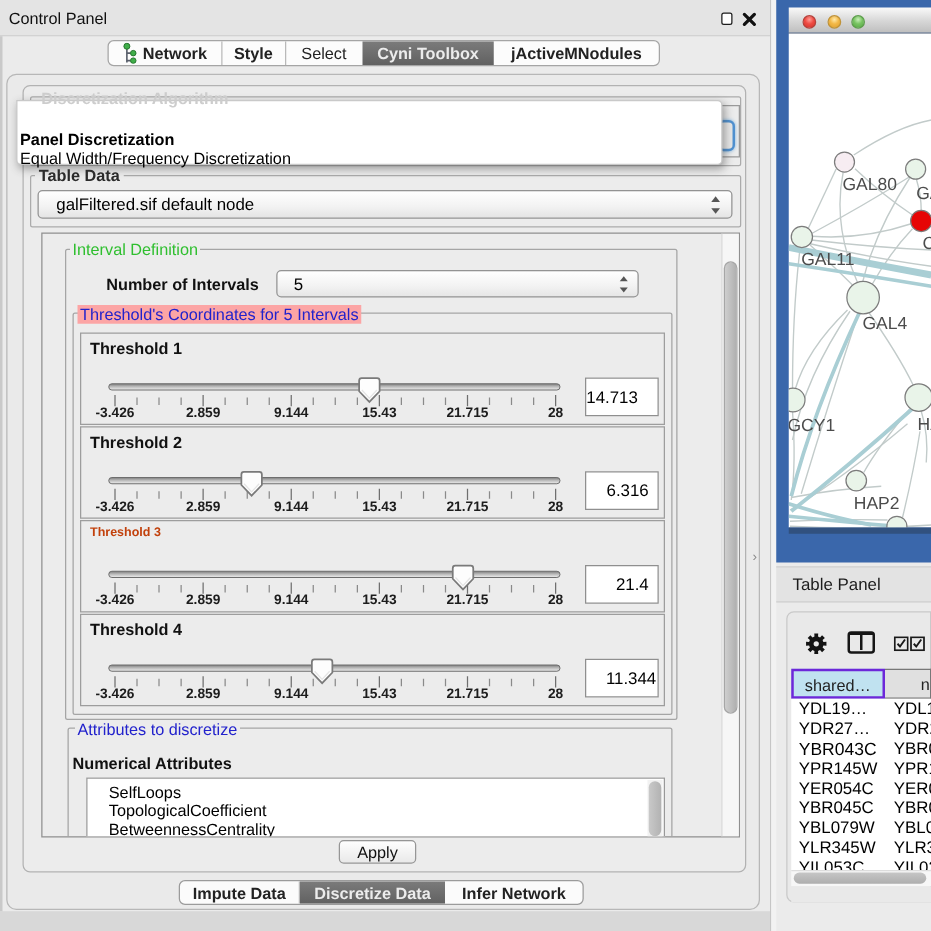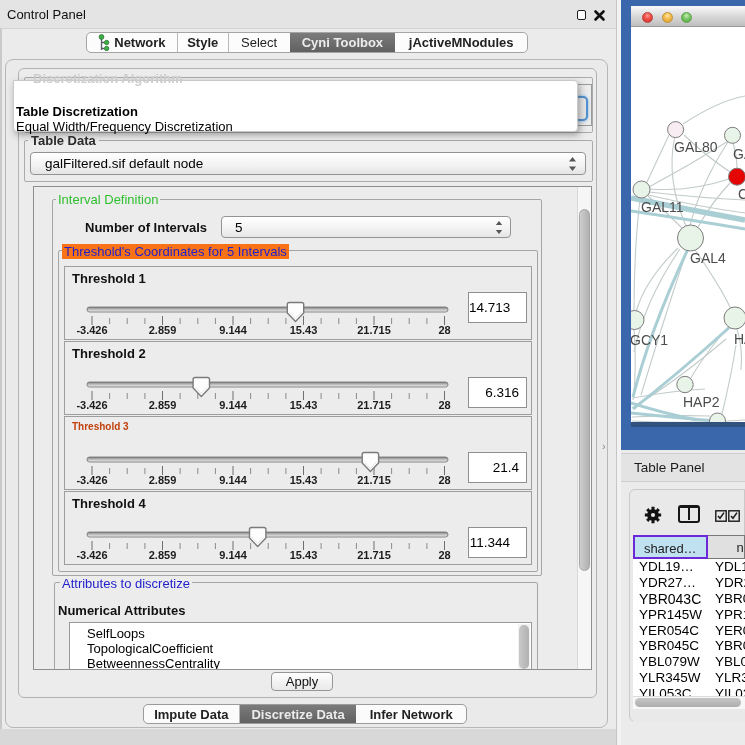--- a/index.html
+++ b/index.html
@@ -46,40 +46,40 @@
 <div class="abs" style="left:28px;top:133px;font-size:13px;font-weight:bold;color:#2b2b2b;background:#ececec;padding:0 3px">Table Data</div>
 <div class="abs" style="left:30px;top:152px;width:556px;height:23px;border:1px solid #939393;border-radius:4px;background:linear-gradient(#ffffff,#f2f2f2 60%,#e4e4e4)">
  <div style="position:absolute;left:14px;top:3px;font-size:13.5px;color:#000">galFiltered.sif default node</div>
  <svg style="position:absolute;right:8px;top:3px" width="9" height="16" viewBox="0 0 9 16">
       <path d="M4.5 1 L8 5.5 H1 Z" fill="#555"></path>
       <path d="M4.5 15 L1 10.5 H8 Z" fill="#555"></path>
     </svg>
 </div>
 
 <div class="abs" style="left:13px;top:80px;width:565px;height:52px;background:#ffffff;border:1px solid #c9c9c9;border-radius:0 4px 4px 4px;box-shadow:2px 3px 7px rgba(60,60,60,0.45);z-index:5">
- <div style="position:absolute;left:2px;top:22.5px;font-size:13px;font-weight:bold;color:#000">Table Discretization</div>
+ <div style="position:absolute;left:2px;top:22.5px;font-size:13px;font-weight:bold;color:#000">Panel Discretization</div>
  <div style="position:absolute;left:2px;top:37.5px;font-size:13px;color:#000">Equal Width/Frequency Discretization</div>
 </div>
 
 <div class="abs" style="left:33px;top:186px;width:559px;height:484px;border:1px solid #8f8f8f;background:#ececec;overflow:hidden">
 <div style="position:absolute;left:-33px;top:-186px;width:745px;height:695px">
 
  <div class="abs" style="left:51px;top:198px;width:490px;height:377px;border:1px solid #a5a5a5;border-radius:2px"></div>
  <div class="abs" style="left:55px;top:191px;font-size:13px;color:#2fbf2f;background:#ececec;padding:0 2px">Interval Definition</div>
  <div class="abs" style="left:84px;top:219px;font-size:13px;font-weight:bold;color:#111">Number of Intervals</div>
  <div class="abs" style="left:220px;top:215px;width:290px;height:22px;border:1px solid #939393;border-radius:4px;background:linear-gradient(#ffffff,#f2f2f2 60%,#e6e6e6)">
    <div style="position:absolute;left:13px;top:3px;font-size:13.5px;color:#000">5</div>
    <svg style="position:absolute;right:7px;top:3px" width="8" height="15" viewBox="0 0 8 15">
           <path d="M4 1 L7.2 5 H0.8 Z" fill="#555"></path>
           <path d="M4 14 L0.8 10 H7.2 Z" fill="#555"></path>
         </svg>
  </div>
 
  <div class="abs" style="left:57px;top:249px;width:480px;height:322px;border:1px solid #a5a5a5;border-radius:2px"></div>
- <div class="abs" style="left:61px;top:243px;font-size:13px;color:#2222cc;background:#f97316;padding:0 2px">Threshold's Coordinates for 5 Intervals</div>
+ <div class="abs" style="left:61px;top:243px;font-size:13px;color:#2222cc;background:#fca5a5;padding:0 2px">Threshold's Coordinates for 5 Intervals</div>
 
 <div style="position:absolute;left:63px;top:265px;width:467.5px;height:73.5px;border:1px solid #9d9d9d;background:#ececec;box-sizing:border-box">
  <div style="position:absolute;left:7px;top:4px;font-size:13px;font-weight:bold;color:#111">Threshold 1</div>
  <svg width="469" height="73" style="position:absolute;left:0;top:0">
 <defs>
             <linearGradient id="tg14713" x1="0" y1="0" x2="0" y2="1">
 <stop offset="0" stop-color="#7d7d7d"></stop>
               <stop offset="0.45" stop-color="#b9b9b9"></stop>
               <stop offset="1" stop-color="#efefef"></stop>
             </linearGradient>
@@ -89,21 +89,21 @@
 <path d="M27.0,49 V58 M97.5,49 V58 M168.0,49 V58 M238.5,49 V58 M309.0,49 V58 M379.5,49 V58" stroke="#6f6f6f" stroke-width="1"></path>
 <text x="27.0" y="66.5" text-anchor="middle" font-size="11" font-weight="bold" fill="#1c1c1c">-3.426</text>
           <text x="97.5" y="66.5" text-anchor="middle" font-size="11" font-weight="bold" fill="#1c1c1c">2.859</text>
           <text x="168.0" y="66.5" text-anchor="middle" font-size="11" font-weight="bold" fill="#1c1c1c">9.144</text>
           <text x="238.5" y="66.5" text-anchor="middle" font-size="11" font-weight="bold" fill="#1c1c1c">15.43</text>
           <text x="309.0" y="66.5" text-anchor="middle" font-size="11" font-weight="bold" fill="#1c1c1c">21.715</text>
           <text x="379.5" y="66.5" text-anchor="middle" font-size="11" font-weight="bold" fill="#1c1c1c">28</text>
 <path d="M222.3,37.5 Q222.3,35.5 224.3,35.5 L236.7,35.5 Q238.7,35.5 238.7,37.5 L238.7,46 L230.5,54.5 L222.3,46 Z" fill="#fdfdfd" stroke="#7a7a7a" stroke-width="1.4"></path>
 <path d="M224.5,45 L230.5,51.5 L236.5,45" fill="none" stroke="#e4e4e4" stroke-width="1"></path>
 </svg>
- <div style="position:absolute;left:403px;top:25px;width:59px;height:31px;background:#fff;border:1px solid #8f8f8f;box-sizing:border-box;font-size:13.5px;color:#000;text-align:right;line-height:29px;padding-right:24px">14.713</div>
+ <div style="position:absolute;left:403px;top:35px;width:59px;height:31px;background:#fff;border:1px solid #8f8f8f;box-sizing:border-box;font-size:13.5px;color:#000;text-align:right;line-height:29px;padding-right:24px">14.713</div>
 </div>
 <div style="position:absolute;left:63px;top:340px;width:467.5px;height:73.5px;border:1px solid #9d9d9d;background:#ececec;box-sizing:border-box">
  <div style="position:absolute;left:7px;top:4px;font-size:13px;font-weight:bold;color:#111">Threshold 2</div>
  <svg width="469" height="73" style="position:absolute;left:0;top:0">
 <defs>
             <linearGradient id="tg6316" x1="0" y1="0" x2="0" y2="1">
 <stop offset="0" stop-color="#7d7d7d"></stop>
               <stop offset="0.45" stop-color="#b9b9b9"></stop>
               <stop offset="1" stop-color="#efefef"></stop>
             </linearGradient>
@@ -161,21 +161,21 @@
 <path d="M27.0,49 V58 M97.5,49 V58 M168.0,49 V58 M238.5,49 V58 M309.0,49 V58 M379.5,49 V58" stroke="#6f6f6f" stroke-width="1"></path>
 <text x="27.0" y="66.5" text-anchor="middle" font-size="11" font-weight="bold" fill="#1c1c1c">-3.426</text>
           <text x="97.5" y="66.5" text-anchor="middle" font-size="11" font-weight="bold" fill="#1c1c1c">2.859</text>
           <text x="168.0" y="66.5" text-anchor="middle" font-size="11" font-weight="bold" fill="#1c1c1c">9.144</text>
           <text x="238.5" y="66.5" text-anchor="middle" font-size="11" font-weight="bold" fill="#1c1c1c">15.43</text>
           <text x="309.0" y="66.5" text-anchor="middle" font-size="11" font-weight="bold" fill="#1c1c1c">21.715</text>
           <text x="379.5" y="66.5" text-anchor="middle" font-size="11" font-weight="bold" fill="#1c1c1c">28</text>
 <path d="M184.5,37.5 Q184.5,35.5 186.5,35.5 L198.9,35.5 Q200.9,35.5 200.9,37.5 L200.9,46 L192.7,54.5 L184.5,46 Z" fill="#fdfdfd" stroke="#7a7a7a" stroke-width="1.4"></path>
 <path d="M186.7,45 L192.7,51.5 L198.7,45" fill="none" stroke="#e4e4e4" stroke-width="1"></path>
 </svg>
- <div style="position:absolute;left:403px;top:35px;width:59px;height:31px;background:#fff;border:1px solid #8f8f8f;box-sizing:border-box;font-size:13.5px;color:#000;text-align:right;line-height:29px;padding-right:16px">11.344</div>
+ <div style="position:absolute;left:403px;top:35px;width:59px;height:31px;background:#fff;border:1px solid #8f8f8f;box-sizing:border-box;font-size:13.5px;color:#000;text-align:right;line-height:29px;padding-right:1px">11.344</div>
 </div>
 
  <div class="abs" style="left:53px;top:581px;width:484px;height:95px;border:1px solid #a5a5a5;border-radius:2px"></div>
  <div class="abs" style="left:59px;top:575px;font-size:13px;color:#2222cc;background:#ececec;padding:0 2px">Attributes to discretize</div>
  <div class="abs" style="left:57px;top:602px;font-size:13px;font-weight:bold;color:#111">Numerical Attributes</div>
  <div class="abs" style="left:68px;top:621px;width:463px;height:55px;background:#fff;border:1px solid #999">
    <div style="position:absolute;left:17px;top:3px;font-size:13px;color:#000">SelfLoops</div>
    <div style="position:absolute;left:17px;top:18px;font-size:13px;color:#000">TopologicalCoefficient</div>
    <div style="position:absolute;left:17px;top:33px;font-size:13px;color:#000">BetweennessCentrality</div>
    <div style="position:absolute;right:1px;top:1px;width:12px;height:51px;background:#f2f2f2"></div>

